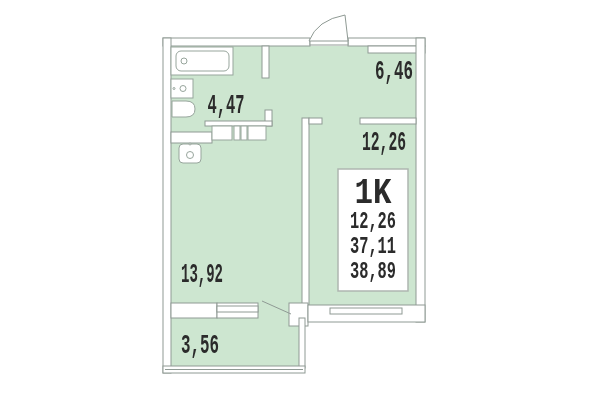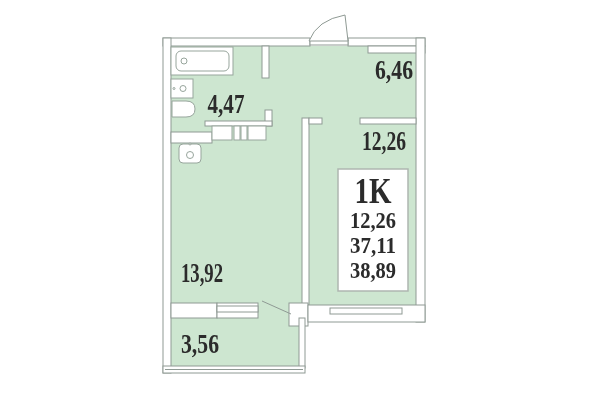--- a/index.html
+++ b/index.html
@@ -1,21 +1,21 @@
 <!DOCTYPE html>
 <html><head>
 <meta charset="utf-8">
 <style>
   html,body{margin:0;padding:0;background:#ffffff;}
   .canvas{
     position:relative;
     width:480px;height:400px;
     background:#ffffff;
     overflow:hidden;
-    font-family:Liberation Serif, serif;
+    font-family:Liberation Mono, monospace;
   }
   svg{display:block;}
   .floor{fill:#cde6d0;stroke:none;}
   .wall{fill:#ffffff;stroke:#8f9a94;stroke-width:1;}
   .fixture{fill:#ffffff;stroke:#97a59c;stroke-width:1;}
   .glaze{fill:#ffffff;stroke:#8f9a94;stroke-width:1;}
   .leaf{fill:none;stroke:#8f9a94;stroke-width:1;}
   .doorleaf{fill:#ffffff;stroke:#8f9a94;stroke-width:1;}
   .infobox{fill:#ffffff;stroke:#aeb6b0;stroke-width:1.5;}
   .lbl{fill:#2b2b2b;font-weight:700;}

